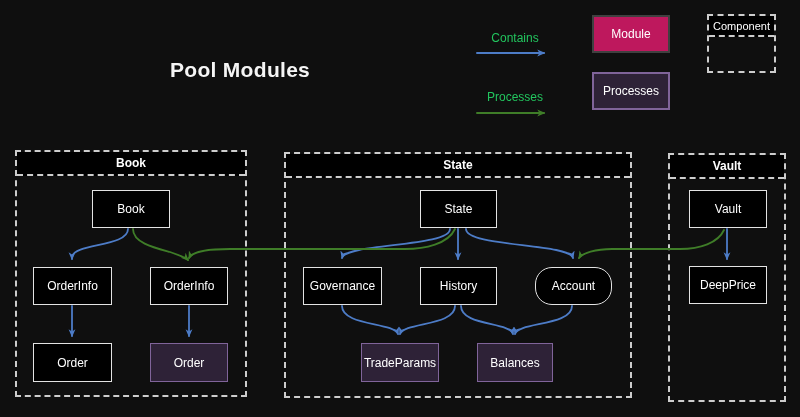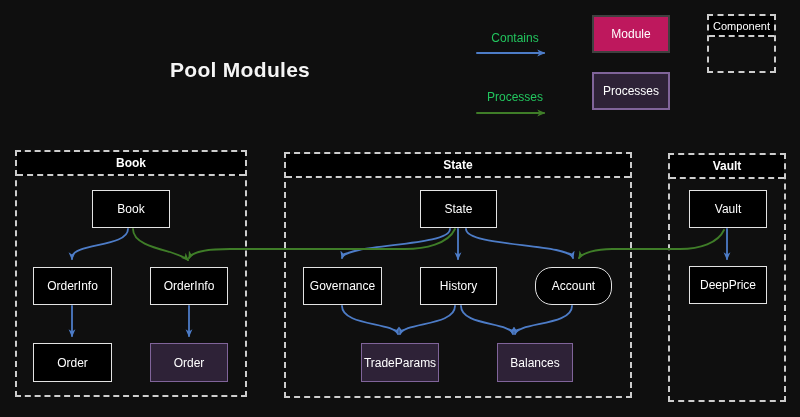--- a/index.html
+++ b/index.html
@@ -148,21 +148,21 @@
   </div>
   <div class="node abs" style="left:420px;top:267px;width:77px;height:38px;">
     <span>History</span>
   </div>
   <div class="node abs" style="left:535px;top:267px;width:77px;height:38px;border-radius:17px;">
     <span>Account</span>
   </div>
   <div class="node primitive abs" style="left:361px;top:343px;width:78px;height:39px;justify-content:center;">
     <span>TradeParams</span>
   </div>
-  <div class="node primitive abs" style="left:477px;top:343px;width:76px;height:39px;margin-left:20px;">
+  <div class="node primitive abs" style="left:477px;top:343px;width:76px;height:39px;">
     <span>Balances</span>
   </div>
 
   <div class="node abs" style="left:689px;top:190px;width:78px;height:38px;">
     <span>Vault</span>
   </div>
   <div class="node abs" style="left:689px;top:266px;width:78px;height:38px;">
     <span>DeepPrice</span>
   </div>
 

